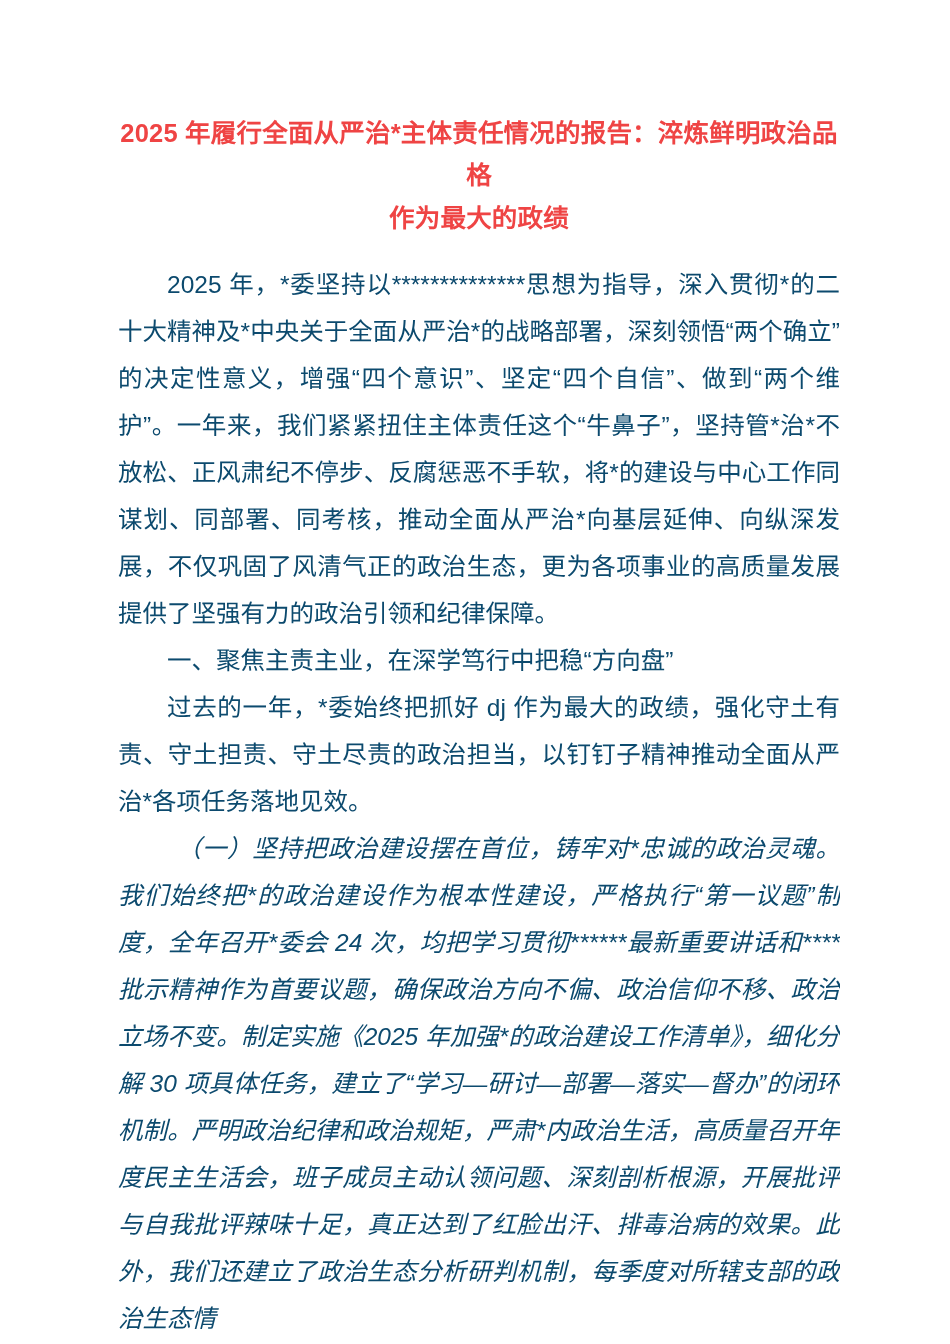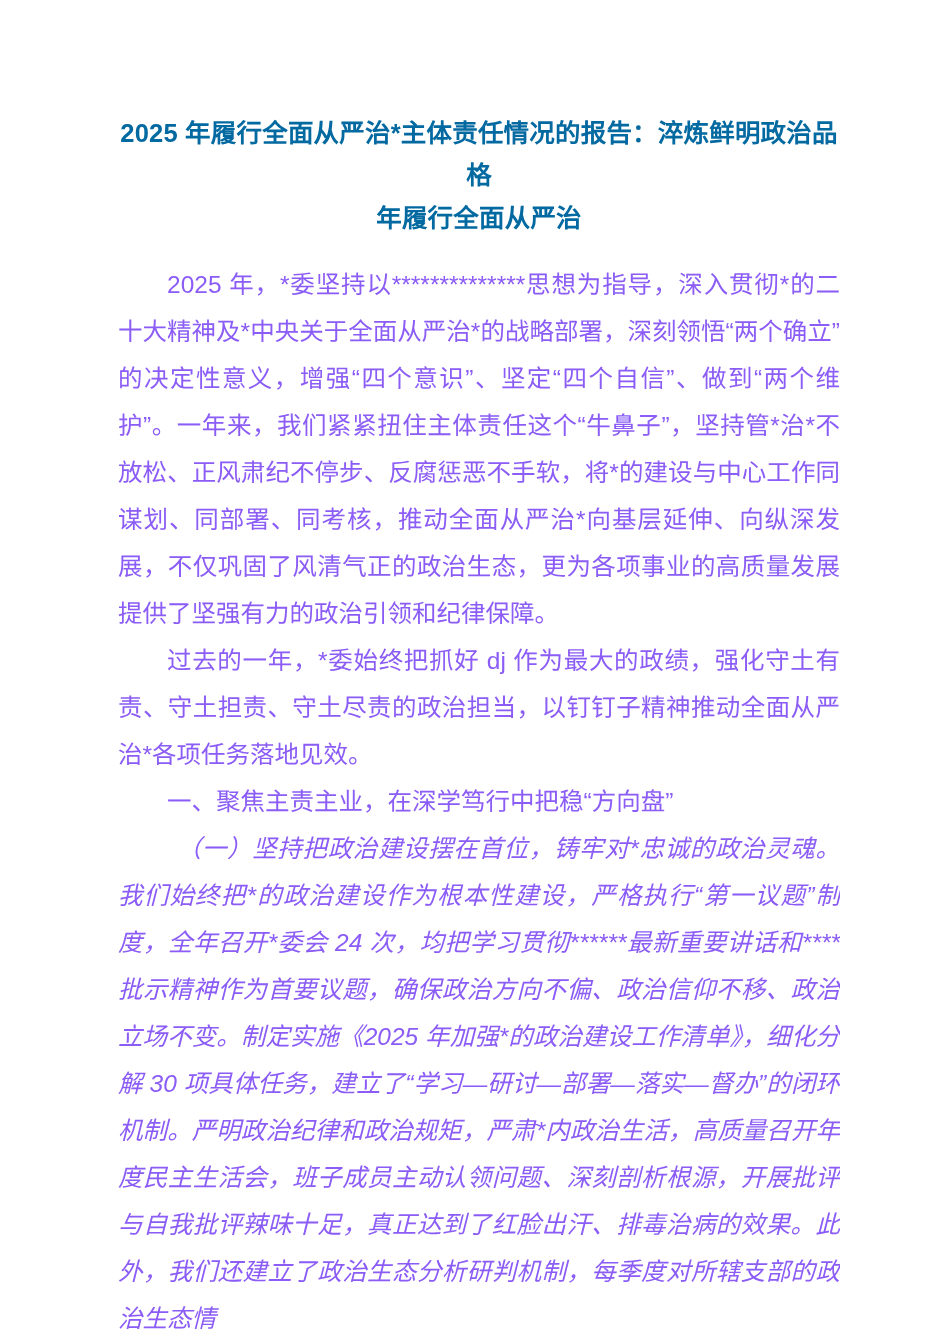--- a/index.html
+++ b/index.html
@@ -31,40 +31,40 @@
 
   
   .doc-title {
     margin: 0;
     padding-top: 112px;
     text-align: center;
     font-weight: 700;
     font-size: 25.5px;
     line-height: 42px;
     letter-spacing: 0.2px;
-    color: #0369a1;
+    color: #ef4444;
   }
 
   .doc-title .title-line {
     display: block;
   }
 
   .doc-title .title-line-2 {
     margin-top: 1px;
   }
 
   
   .para {
     margin: 0;
     font-size: 24.5px;
     line-height: 47px;
     text-align: justify;
     text-justify: inter-ideograph;
     letter-spacing: 0px;
-    color: #8b5cf6;
+    color: #0c4a6e;
     word-break: break-all;
   }
 
   .para.indent-2 {
     text-indent: 2em;
   }
 
   .para.indent-2-4 {
     text-indent: 2.4em;
   }
@@ -90,26 +90,26 @@
 </style>
 </head>
 <body>
 
 <div class="page">
 
   <div class="doc-body">
 
     <h1 class="doc-title">
       <span class="title-line title-line-1">2025 年履行全面从严治*主体责任情况的报告：淬炼鲜明政治品格</span>
-      <span class="title-line title-line-2">年履行全面从严治</span>
+      <span class="title-line title-line-2">作为最大的政绩</span>
     </h1>
 
     <p class="para indent-2 lead">2025 年，*委坚持以**************思想为指导，深入贯彻*的二十大精神及*中央关于全面从严治*的战略部署，深刻领悟“两个确立”的决定性意义，增强“四个意识”、坚定“四个自信”、做到“两个维护”。一年来，我们紧紧扭住主体责任这个“牛鼻子”，坚持管*治*不放松、正风肃纪不停步、反腐惩恶不手软，将*的建设与中心工作同谋划、同部署、同考核，推动全面从严治*向基层延伸、向纵深发展，不仅巩固了风清气正的政治生态，更为各项事业的高质量发展提供了坚强有力的政治引领和纪律保障。</p>
 
+    <p class="para indent-2 heading-num">一、聚焦主责主业，在深学笃行中把稳“方向盘”</p>
+
     <p class="para indent-2 tail">过去的一年，*委始终把抓好 dj 作为最大的政绩，强化守土有责、守土担责、守土尽责的政治担当，以钉钉子精神推动全面从严治*各项任务落地见效。</p>
-
-    <p class="para indent-2 heading-num">一、聚焦主责主业，在深学笃行中把稳“方向盘”</p>
 
     <p class="para indent-2-4 tail clip-bottom">（一）坚持把政治建设摆在首位，铸牢对*忠诚的政治灵魂。我们始终把*的政治建设作为根本性建设，严格执行“第一议题”制度，全年召开*委会 24 次，均把学习贯彻******最新重要讲话和****批示精神作为首要议题，确保政治方向不偏、政治信仰不移、政治立场不变。制定实施《2025 年加强*的政治建设工作清单》，细化分解 30 项具体任务，建立了“学习—研讨—部署—落实—督办”的闭环机制。严明政治纪律和政治规矩，严肃*内政治生活，高质量召开年度民主生活会，班子成员主动认领问题、深刻剖析根源，开展批评与自我批评辣味十足，真正达到了红脸出汗、排毒治病的效果。此外，我们还建立了政治生态分析研判机制，每季度对所辖支部的政治生态情</p>
 
   </div>
 
 </div>
 
 </body></html>

